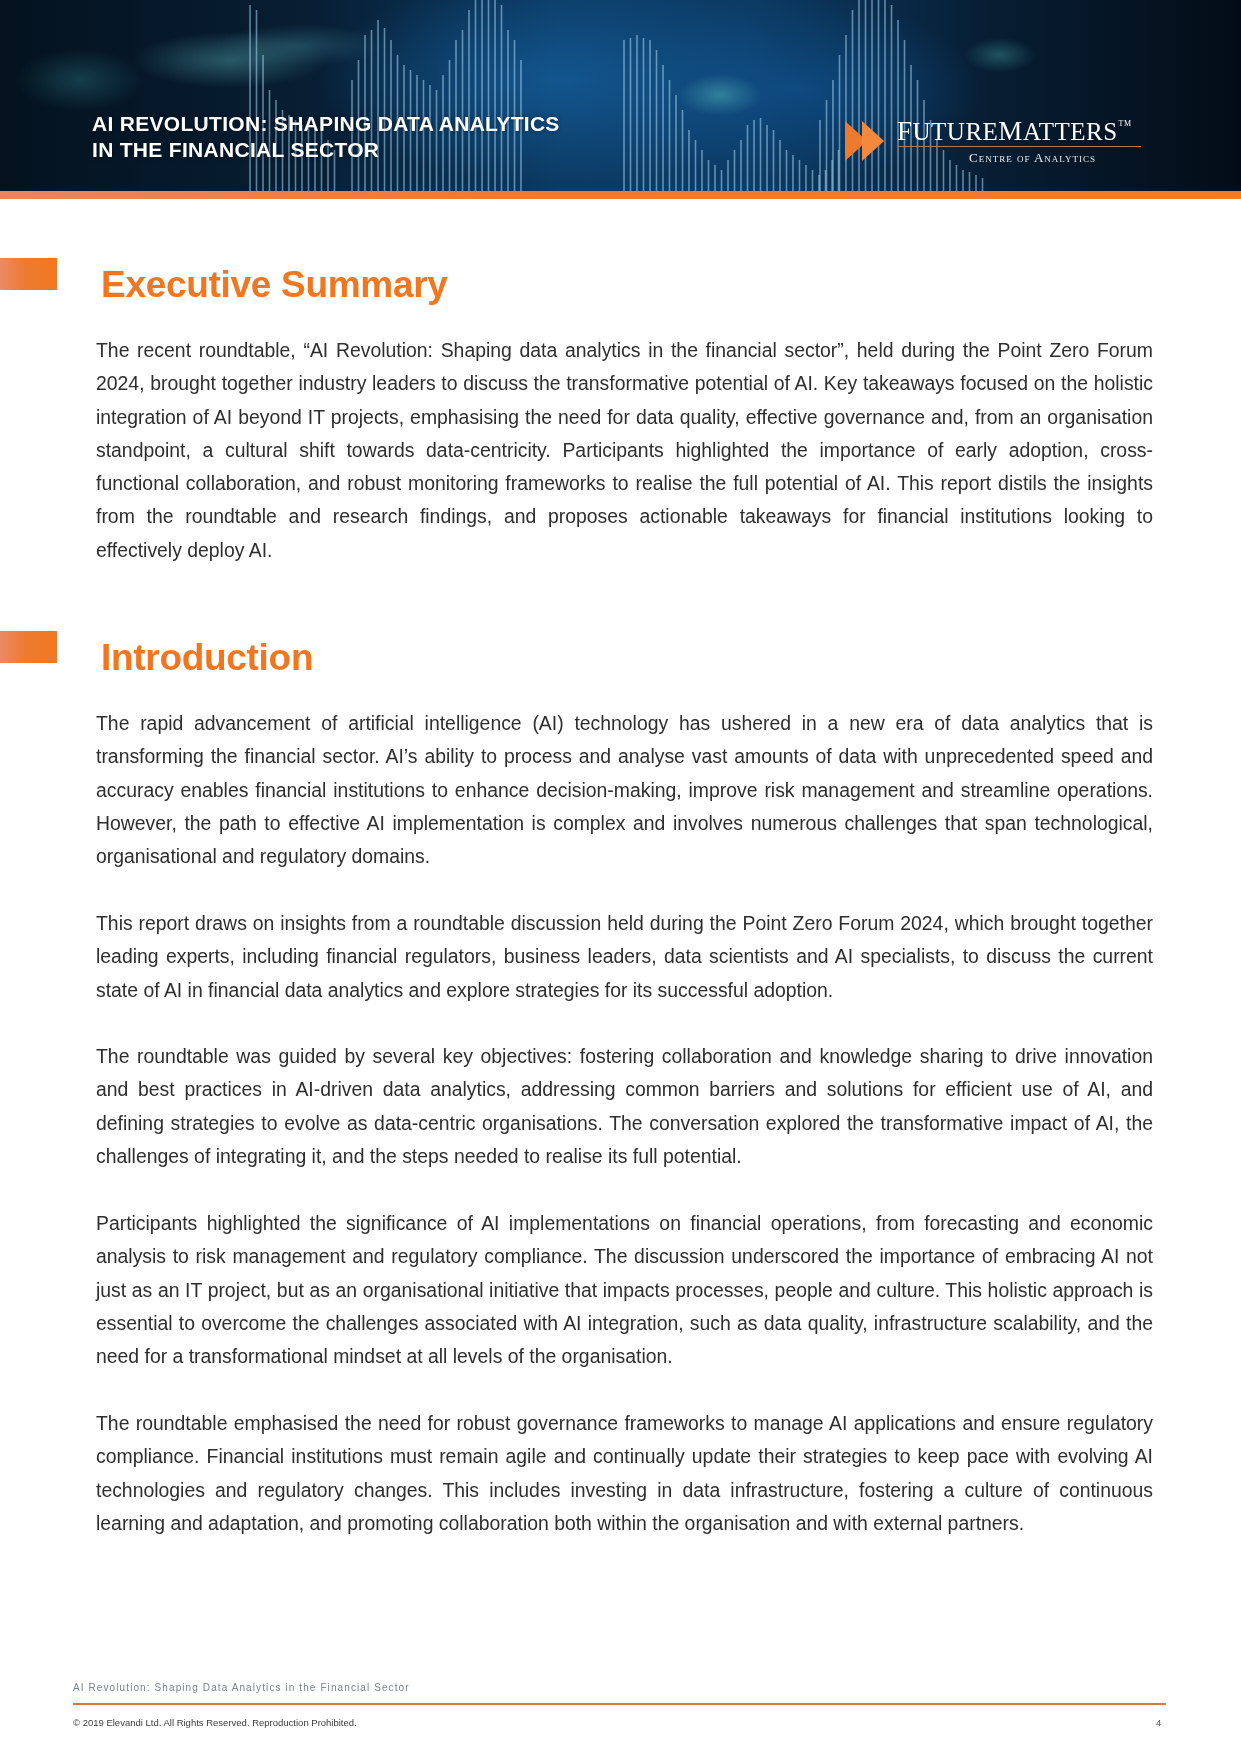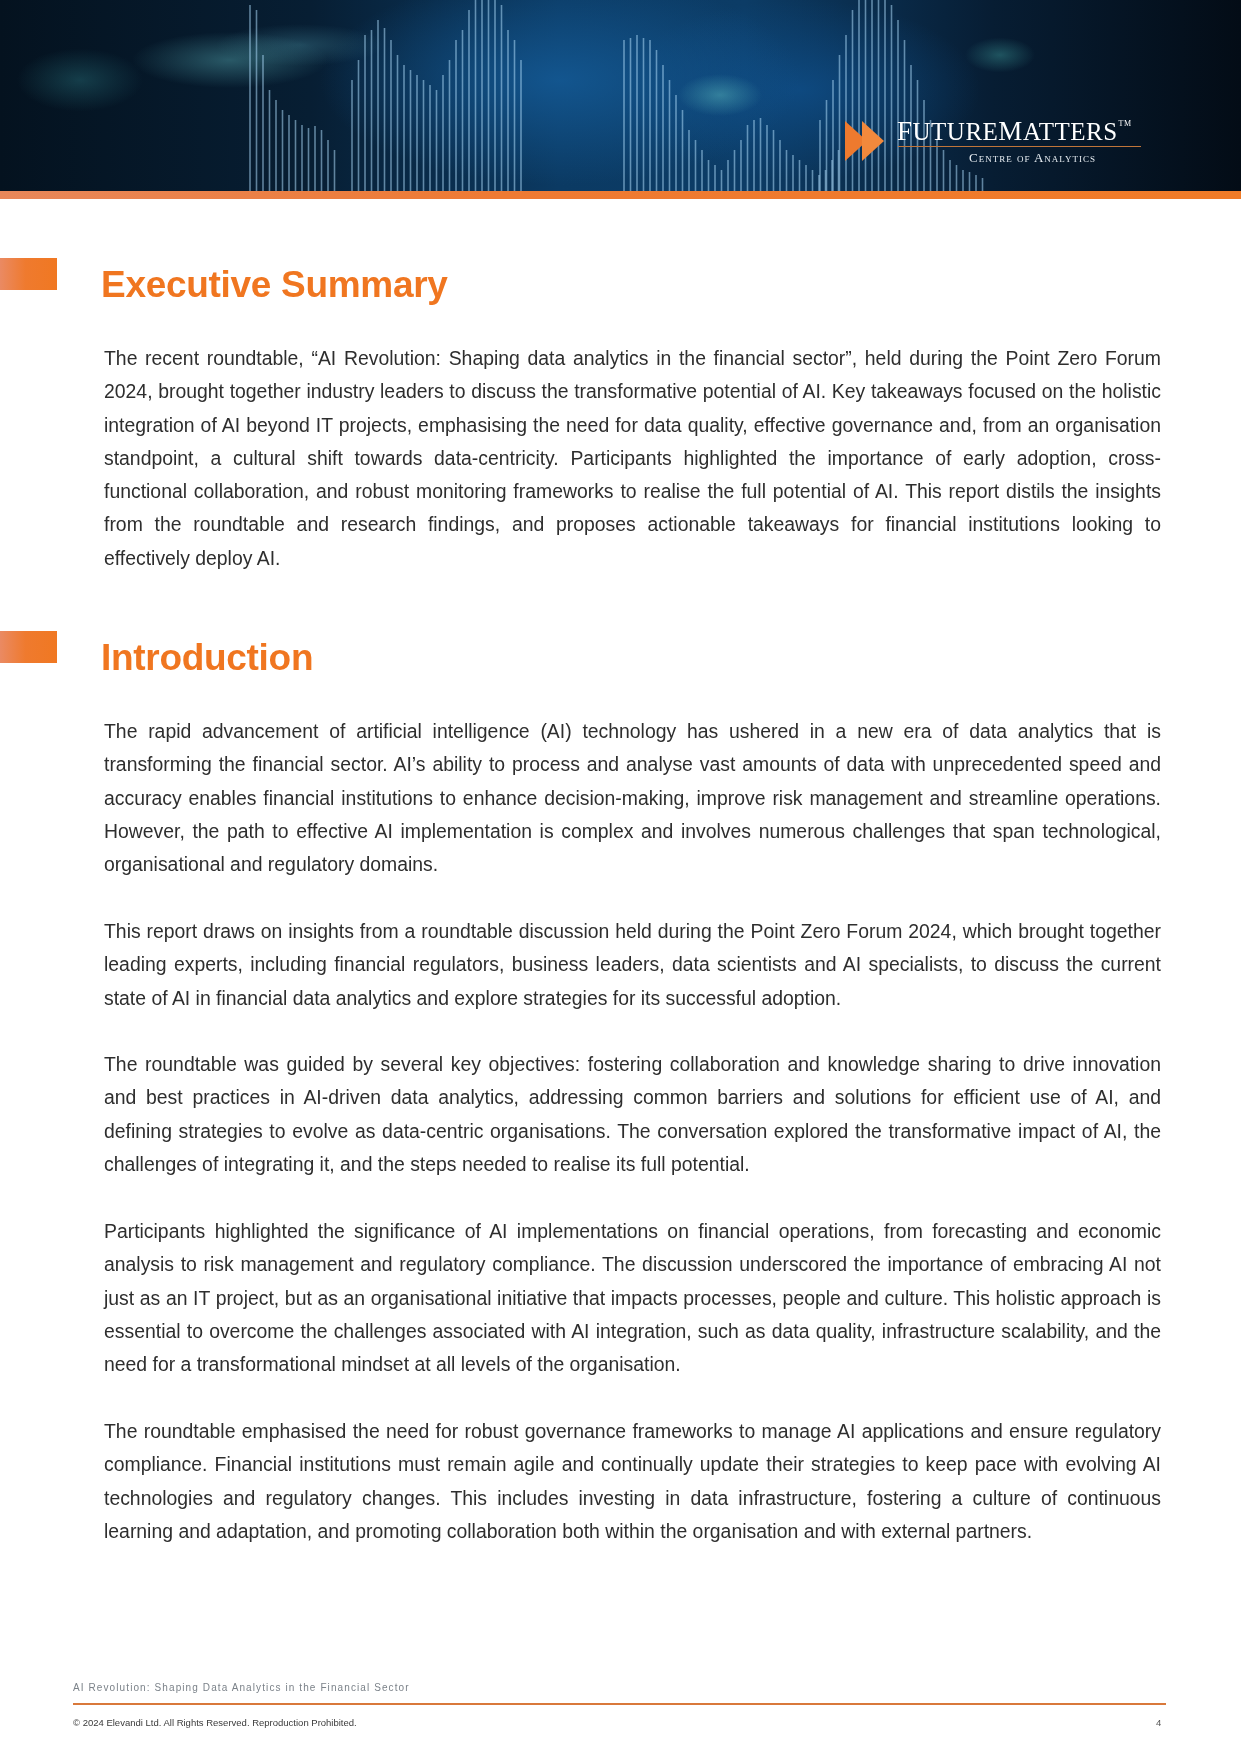--- a/index.html
+++ b/index.html
@@ -57,21 +57,21 @@
     background: linear-gradient(90deg, #ea8a63 0%, #ef7a2e 45%, #f07822 100%);
   }
   .section-heading {
     position: absolute; left: 92px; margin: 9px;
     color: #f07620; font-weight: bold; font-size: 37px; line-height: 44px;
     letter-spacing: -0.3px;
   }
   .body-text {
     position: absolute; left: 92px; width: 1057px;
     font-size: 19.4px; line-height: 33.3px; text-align: justify;
-    color: #2e2e2e; margin: 12px;
+    color: #2e2e2e; margin: 4px;
   }
   
   .footer-title {
     position: absolute; left: 73px; top: 1682px;
     font-size: 10px; color: #7b8289; letter-spacing: 1.1px;
   }
   .footer-rule {
     position: absolute; left: 73px; top: 1703px; width: 1093px; height: 2px;
     background: #d9793b;
   }
@@ -185,20 +185,24 @@
       <line x1="937" x2="937" y1="140" y2="191" stroke="rgba(170,215,245,0.55)" stroke-width="1.6"></line>
       <line x1="943.5" x2="943.5" y1="150" y2="191" stroke="rgba(170,215,245,0.55)" stroke-width="1.6"></line>
       <line x1="950" x2="950" y1="160" y2="191" stroke="rgba(170,215,245,0.55)" stroke-width="1.6"></line>
       <line x1="956.5" x2="956.5" y1="165" y2="191" stroke="rgba(170,215,245,0.55)" stroke-width="1.6"></line>
       <line x1="963" x2="963" y1="170" y2="191" stroke="rgba(170,215,245,0.55)" stroke-width="1.6"></line>
       <line x1="969.5" x2="969.5" y1="172" y2="191" stroke="rgba(170,215,245,0.55)" stroke-width="1.6"></line>
       <line x1="976" x2="976" y1="175" y2="191" stroke="rgba(170,215,245,0.55)" stroke-width="1.6"></line>
       <line x1="982.5" x2="982.5" y1="178" y2="191" stroke="rgba(170,215,245,0.55)" stroke-width="1.6"></line>
     </svg>
 
+  <div class="banner-title">
+    <div>AI Revolution: Shaping Data Analytics</div>
+    <div>in the Financial Sector</div>
+  </div>
 
   <div class="logo">
     <svg class="logo-arrows" width="44" height="40" viewBox="0 0 44 40">
       <polygon points="0,0 22,20 0,40" fill="#ee7a2e"></polygon>
       <polygon points="17,0 39,20 17,40" fill="#f2893c"></polygon>
     </svg>
     <div class="logo-name">
       <span class="big">F</span><span>UTURE</span><span class="big">M</span><span>ATTERS</span><span class="tm">TM</span>
     </div>
     <div class="logo-rule"></div>
@@ -214,14 +218,14 @@
 <div class="marker" style="top:631px;"></div>
 <h1 class="section-heading" style="top:627px;">Introduction</h1>
 <p class="body-text" style="top:703px;">The rapid advancement of artificial intelligence (AI) technology has ushered in a new era of data analytics that is transforming the financial sector. AI’s ability to process and analyse vast amounts of data with unprecedented speed and accuracy enables financial institutions to enhance decision-making, improve risk management and streamline operations. However, the path to effective AI implementation is complex and involves numerous challenges that span technological, organisational and regulatory domains.</p>
 <p class="body-text" style="top:903px;">This report draws on insights from a roundtable discussion held during the Point Zero Forum 2024, which brought together leading experts, including financial regulators, business leaders, data scientists and AI specialists, to discuss the current state of AI in financial data analytics and explore strategies for its successful adoption.</p>
 <p class="body-text" style="top:1036px;">The roundtable was guided by several key objectives: fostering collaboration and knowledge sharing to drive innovation and best practices in AI-driven data analytics, addressing common barriers and solutions for efficient use of AI, and defining strategies to evolve as data-centric organisations. The conversation explored the transformative impact of AI, the challenges of integrating it, and the steps needed to realise its full potential.</p>
 <p class="body-text" style="top:1203px;">Participants highlighted the significance of AI implementations on financial operations, from forecasting and economic analysis to risk management and regulatory compliance. The discussion underscored the importance of embracing AI not just as an IT project, but as an organisational initiative that impacts processes, people and culture. This holistic approach is essential to overcome the challenges associated with AI integration, such as data quality, infrastructure scalability, and the need for a transformational mindset at all levels of the organisation.</p>
 <p class="body-text" style="top:1403px;">The roundtable emphasised the need for robust governance frameworks to manage AI applications and ensure regulatory compliance.  Financial institutions must remain agile and continually update their strategies to keep pace with evolving AI technologies and regulatory changes. This includes investing in data infrastructure, fostering a culture of continuous learning and adaptation, and promoting collaboration both within the organisation and with external partners.</p>
 
 <div class="footer-title">AI Revolution: Shaping Data Analytics in the Financial Sector</div>
 <div class="footer-rule"></div>
-<div class="footer-copyright">© 2024 Elevandi Ltd. All Rights Reserved. Reproduction Prohibited.</div>
+<div class="footer-copyright">© 2019 Elevandi Ltd. All Rights Reserved. Reproduction Prohibited.</div>
 <div class="page-number">4</div>
 
 </body></html>

